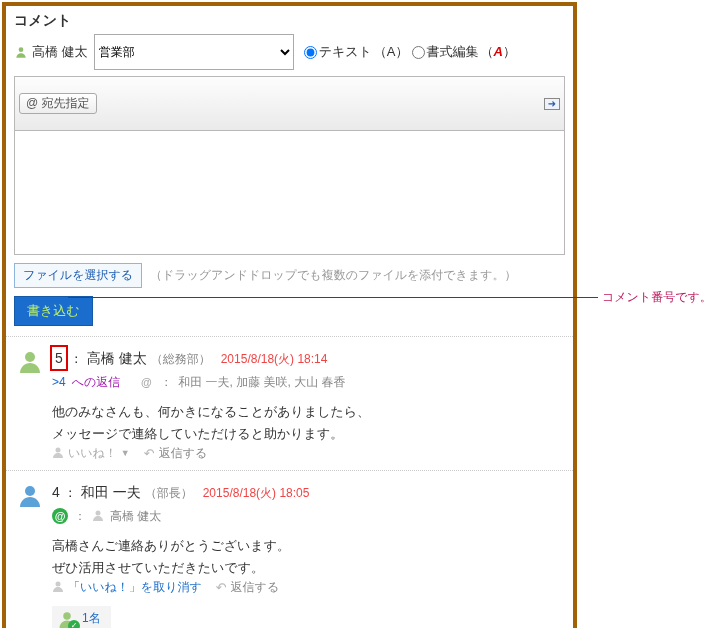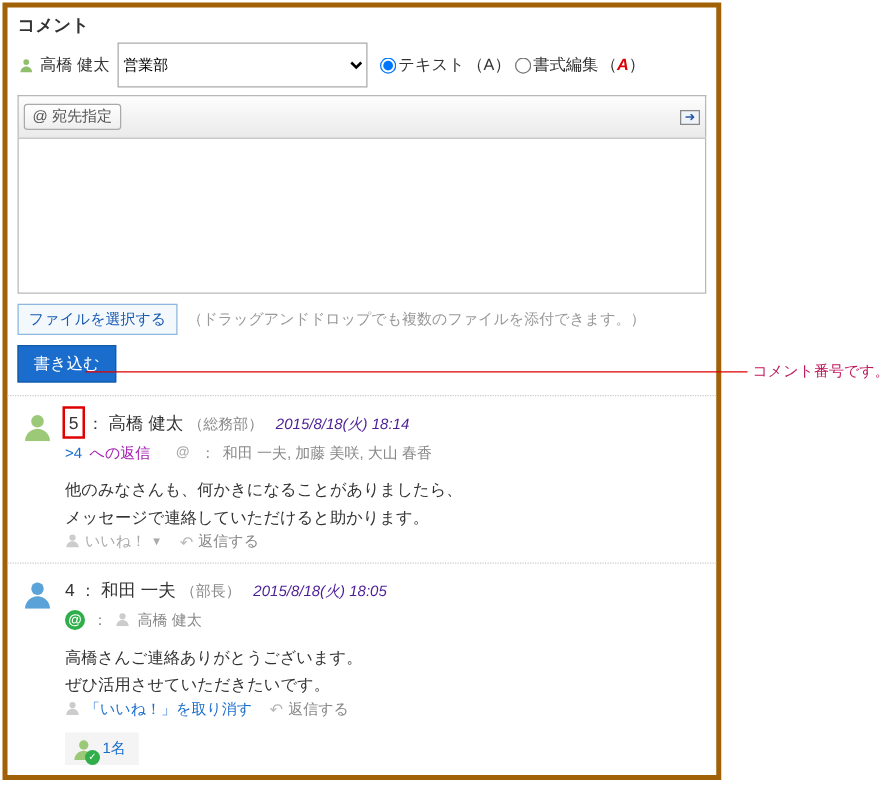--- a/index.html
+++ b/index.html
@@ -50,21 +50,21 @@
     .format-options label { display: flex; align-items: center; gap: 2px; }
     .A-plain { color: #333; }
     .A-rich { color: #d00; font-style: italic; font-weight: bold; }
     .toolbar {
       margin: 0 8px;
       border: 1px solid #b8b8b8;
       background: linear-gradient(#fdfdfd,#eaeaea);
       display: flex;
       align-items: center;
       justify-content: space-between;
-      padding: 6px 4px;
+      padding: 16px 4px;
       border-bottom: none;
     }
     .mention-btn {
       font-size: 12px;
       border: 1px solid #aaa;
       background: linear-gradient(#fff,#eee);
       padding: 1px 6px;
       border-radius: 3px;
       color: #555;
       cursor: pointer;
@@ -99,21 +99,21 @@
       background: #f3f8fd;
       color: #1a5ab0;
       padding: 3px 8px;
       font-size: 12px;
       cursor: pointer;
     }
     .attach-hint { color: #999; font-size: 12px; }
     .submit-btn {
       margin: 0 8px 10px 8px;
       background: #1a6dcc;
-      color: #ffffff;
+      color: #bef264;
       border: 1px solid #155aa8;
       padding: 5px 12px;
       font-size: 13px;
       cursor: pointer;
     }
     
     .comment {
       padding: 10px 10px 8px 12px;
       position: relative;
     }
@@ -130,21 +130,21 @@
       align-items: baseline;
       gap: 4px;
       flex-wrap: wrap;
       line-height: 1.6;
     }
     .c-num { font-size: 14px; }
     .c-num.highlighted { outline: 2px solid #e00000; padding: 0 3px; }
     .c-colon { }
     .c-name { font-size: 14px; }
     .c-dept { color: #888; font-size: 12px; }
-    .c-time { color: #4c1d95; font-size: 12px; margin-left: 6px; font-style: italic; }
+    .c-time { color: #ef4444; font-size: 12px; margin-left: 6px; }
     .c-reply-line {
       font-size: 12px;
       margin-top: 4px;
       display: flex;
       align-items: center;
       gap: 6px;
       flex-wrap: wrap;
     }
     .reply-link { color: #1a6dcc; cursor: pointer; }
     .at-badge {

